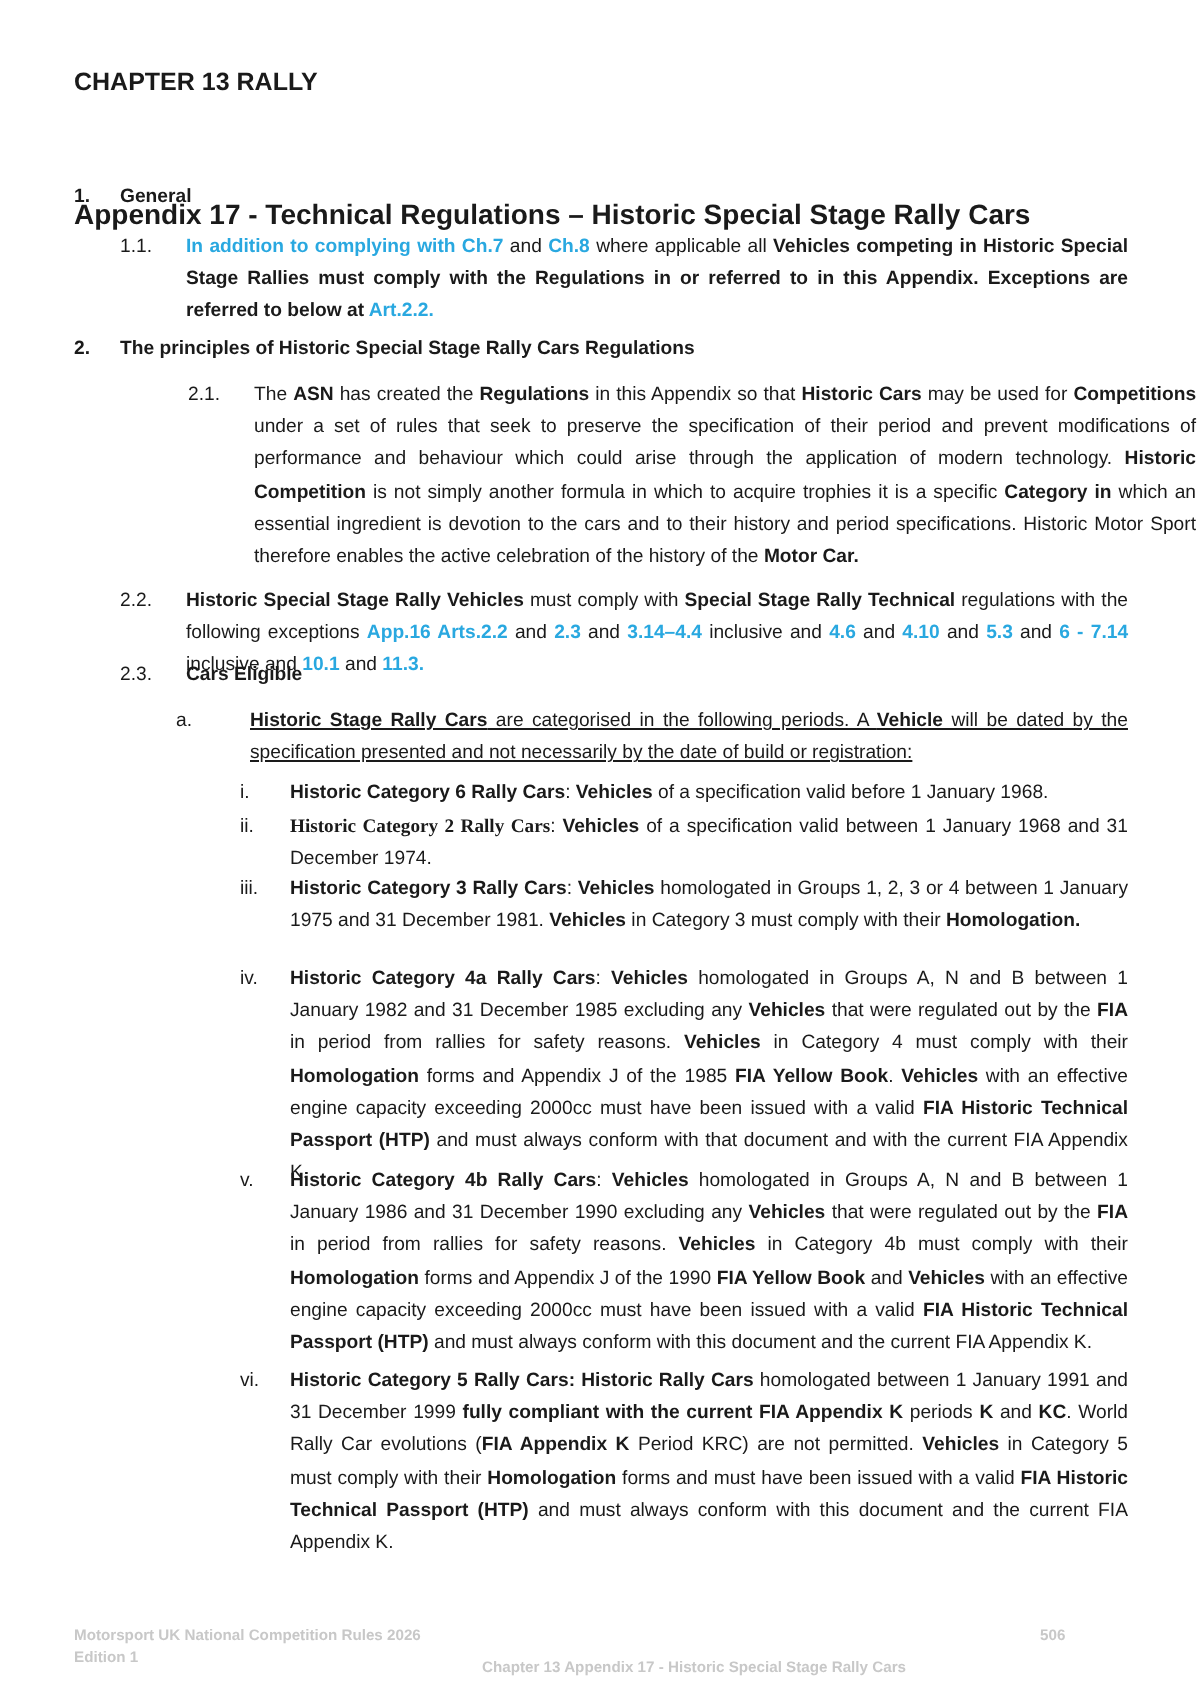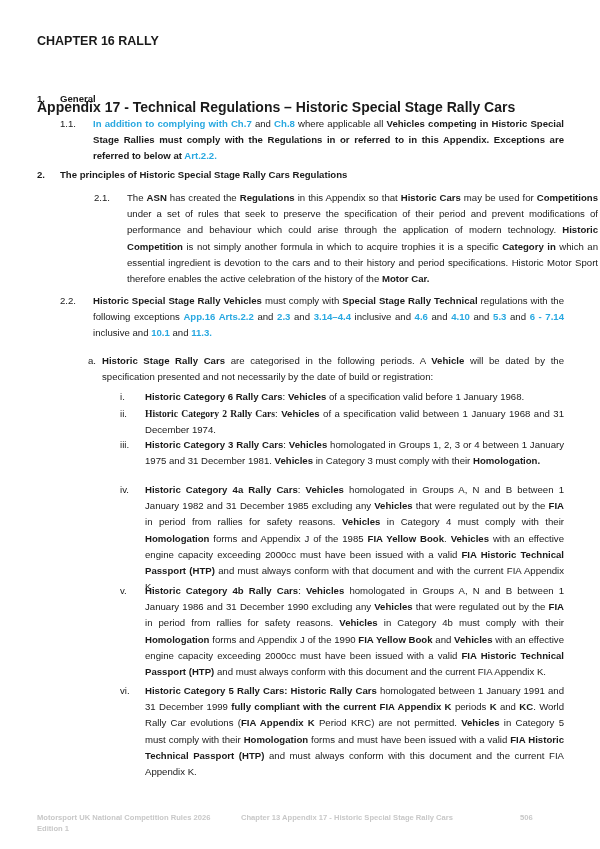--- a/index.html
+++ b/index.html
@@ -9,32 +9,32 @@
   .chapter { position: absolute; left: 37px; top: 34px; font-size: 12.5px; font-weight: bold; }
   .appendix { position: absolute; left: 37px; top: 63px; font-size: 14px; font-weight: bold; margin-top: 36px; }
   .sec { position: absolute; left: 37px; font-size: 9.6px; font-weight: bold; }
   .sec .num { position: absolute; left: 0; }
   .sec .ttl { position: absolute; left: 23px; white-space: nowrap; }
   .para { position: absolute; left: 60px; width: 504px; font-size: 9.6px; line-height: 16.2px; }
   .para .num { position: absolute; left: 0; top: 0; }
   .para .body { margin-left: 33px; text-align: justify; }
   .sub { position: absolute; left: 88px; width: 476px; font-size: 9.6px; line-height: 16.2px; }
   .sub .num { position: absolute; left: 0; top: 0; }
-  .sub .body { margin-left: 14px; text-align: justify; }
+  .sub .body { margin-left: 37px; text-align: justify; text-decoration: underline; }
   .roman { position: absolute; left: 120px; width: 444px; font-size: 9.6px; line-height: 16.2px; }
   .roman .num { position: absolute; left: 0; top: 0; }
   .roman .body { margin-left: 25px; text-align: justify; }
   .lnk { color: #29a8e0; font-weight: bold; }
   .footer { position: absolute; top: 812px; font-size: 7.6px; color: #c8c8c8; font-weight: bold; line-height: 11px; }
 </style>
 </head>
 <body>
 
 <div class="page">
-  <div class="chapter">CHAPTER 16 RALLY</div>
+  <div class="chapter">CHAPTER 13 RALLY</div>
   <div class="appendix">Appendix 17 - Technical Regulations – Historic Special Stage Rally Cars</div>
 
   <div class="sec" style="top:93px;">
     <span class="num">1.</span>
     <span class="ttl">General</span>
   </div>
   <div class="para" style="top:116px;">
     <span class="num">1.1.</span>
     <div class="body"><span class="lnk" style="color: rgb(41, 168, 224);">In addition to complying with Ch.7</span><span> and </span><span class="lnk" style="color: rgb(41, 168, 224);">Ch.8</span><span> where applicable all </span><span style="font-weight: bold;">Vehicles competing in Historic Special Stage Rallies must comply with the Regulations in or referred to in this Appendix. Exceptions are referred to below at </span><span class="lnk" style="color: rgb(41, 168, 224);">Art.2.2.</span></div>
   </div>
@@ -43,20 +43,24 @@
     <span class="num">2.</span>
     <span class="ttl">The principles of Historic Special Stage Rally Cars Regulations</span>
   </div>
   <div class="para" style="top:190px;margin-left:34px;">
     <span class="num">2.1.</span>
     <div class="body"><span>The </span><span style="font-weight: bold;">ASN</span><span> has created the </span><span style="font-weight: bold;">Regulations</span><span> in this Appendix so that </span><span style="font-weight: bold;">Historic Cars</span><span> may be used for </span><span style="font-weight: bold;">Competitions</span><span> under a set of rules that seek to preserve the specification of their period and prevent modifications of performance and behaviour which could arise through the application of modern technology. </span><span style="font-weight: bold;">Historic Competition</span><span> is not simply another formula in which to acquire trophies it is a specific </span><span style="font-weight: bold;">Category in</span><span> which an essential ingredient is devotion to the cars and to their history and period specifications. Historic Motor Sport therefore enables the active celebration of the history of the </span><span style="font-weight: bold;">Motor Car.</span></div>
   </div>
   <div class="para" style="top:293px;">
     <span class="num">2.2.</span>
     <div class="body"><span style="font-weight: bold;">Historic Special Stage Rally Vehicles</span><span> must comply with </span><span style="font-weight: bold;">Special Stage Rally Technical</span><span> regulations with the following exceptions </span><span class="lnk" style="color: rgb(41, 168, 224);">App.16 Arts.2.2</span><span> and </span><span class="lnk" style="color: rgb(41, 168, 224);">2.3</span><span> and </span><span class="lnk" style="color: rgb(41, 168, 224);">3.14–4.4</span><span> inclusive and </span><span class="lnk" style="color: rgb(41, 168, 224);">4.6</span><span> and </span><span class="lnk" style="color: rgb(41, 168, 224);">4.10</span><span> and </span><span class="lnk" style="color: rgb(41, 168, 224);">5.3</span><span> and </span><span class="lnk" style="color: rgb(41, 168, 224);">6 - 7.14</span><span> inclusive and </span><span class="lnk" style="color: rgb(41, 168, 224);">10.1</span><span> and </span><span class="lnk" style="color: rgb(41, 168, 224);">11.3.</span></div>
+  </div>
+  <div class="para" style="top:330px;">
+    <span class="num">2.3.</span>
+    <div class="body"><span style="font-weight: bold;">Cars Eligible</span></div>
   </div>
 
   <div class="sub" style="top:353px;">
     <span class="num">a.</span>
     <div class="body"><span style="font-weight: bold;">Historic Stage Rally Cars</span><span> are categorised in the following periods. A </span><span style="font-weight: bold;">Vehicle</span><span> will be dated by the specification presented and not necessarily by the date of build or registration:</span></div>
   </div>
 
   <div class="roman" style="top:389px;">
     <span class="num">i.</span>
     <div class="body"><span style="font-weight: bold;">Historic Category 6 Rally Cars</span><span>: </span><span style="font-weight: bold;">Vehicles</span><span> of a specification valid before 1 January 1968.</span></div>
@@ -79,15 +83,15 @@
   </div>
   <div class="roman" style="top:683px;">
     <span class="num">vi.</span>
     <div class="body"><span style="font-weight: bold;">Historic Category 5 Rally Cars: Historic Rally Cars</span><span> homologated between 1 January 1991 and 31 December 1999 </span><span style="font-weight: bold;">fully compliant with the current FIA Appendix K</span><span> periods </span><span style="font-weight: bold;">K</span><span> and </span><span style="font-weight: bold;">KC</span><span>. World Rally Car evolutions (</span><span style="font-weight: bold;">FIA Appendix K</span><span> Period KRC) are not permitted. </span><span style="font-weight: bold;">Vehicles</span><span> in Category 5 must comply with their </span><span style="font-weight: bold;">Homologation</span><span> forms and must have been issued with a valid </span><span style="font-weight: bold;">FIA Historic Technical Passport (HTP)</span><span> and must always conform with this document and the current FIA Appendix K.</span></div>
   </div>
 
   <div class="footer" style="left:37px;">
     <div>Motorsport UK National Competition Rules 2026</div>
     <div>Edition 1</div>
   </div>
-  <div class="footer" style="left:241px;">Chapter 13 Appendix 17 - Historic Special Stage Rally Cars</div>
+  <div class="footer" style="left:241px;margin-top:16px;">Chapter 13 Appendix 17 - Historic Special Stage Rally Cars</div>
   <div class="footer" style="left:520px;">506</div>
 </div>
 
 </body></html>

